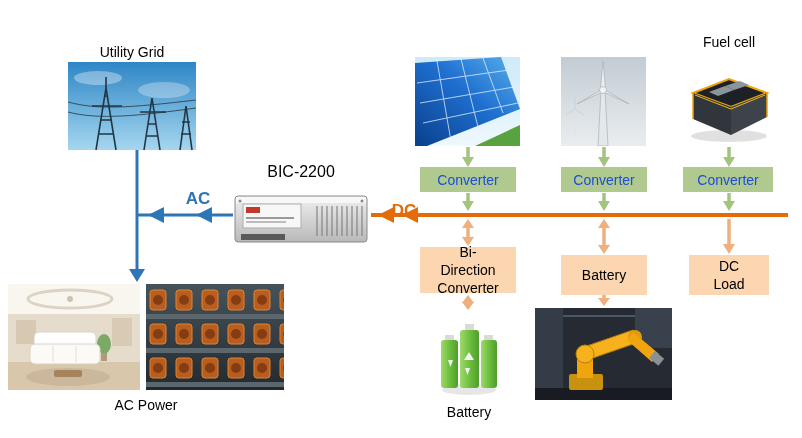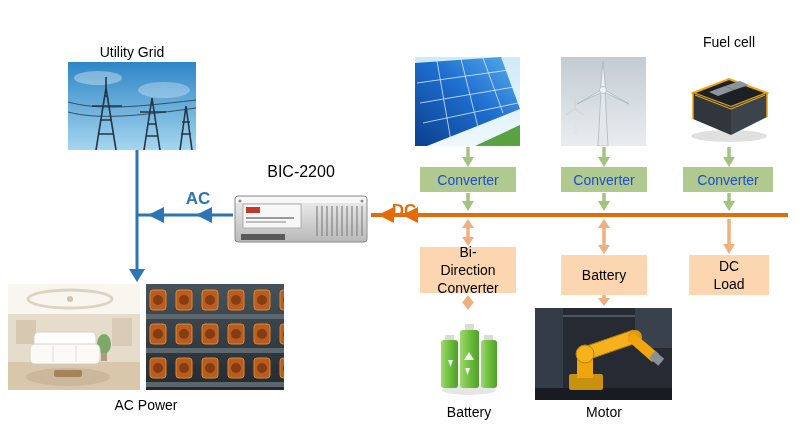--- a/index.html
+++ b/index.html
@@ -79,21 +79,20 @@
     </g>
   </svg>
 
   <div class="lbl" style="left:68px;top:44px;width:128px;">Utility Grid</div>
   <div class="lbl" style="left:683px;top:34px;width:92px;">Fuel cell</div>
   <div class="lbl big" style="left:243px;top:163px;width:116px;">BIC-2200</div>
   <div class="lbl ac-lbl" style="left:180px;top:189px;width:36px;">AC</div>
   <div class="lbl dc-lbl" style="left:386px;top:189px;width:36px;margin-top:12px;">DC</div>
 
   <div class="lbl" style="left:434px;top:404px;width:70px;">Battery</div>
-  <div class="lbl" style="left:558px;top:404px;width:92px;">Motor</div>
   <div class="lbl" style="left:100px;top:397px;width:92px;">AC Power</div>
 
   <div class="gbox" style="left:420px;top:167px;width:96px;height:25px;">Converter</div>
   <div class="gbox" style="left:561px;top:167px;width:86px;height:25px;">Converter</div>
   <div class="gbox" style="left:683px;top:167px;width:90px;height:25px;">Converter</div>
 
   <div class="obox" style="left:420px;top:247px;width:96px;height:46px;">Bi-Direction Converter</div>
   <div class="obox" style="left:561px;top:255px;width:86px;height:26px;">Battery</div>
   <div class="obox" style="left:689px;top:255px;width:80px;height:26px;">DC Load</div>
 

